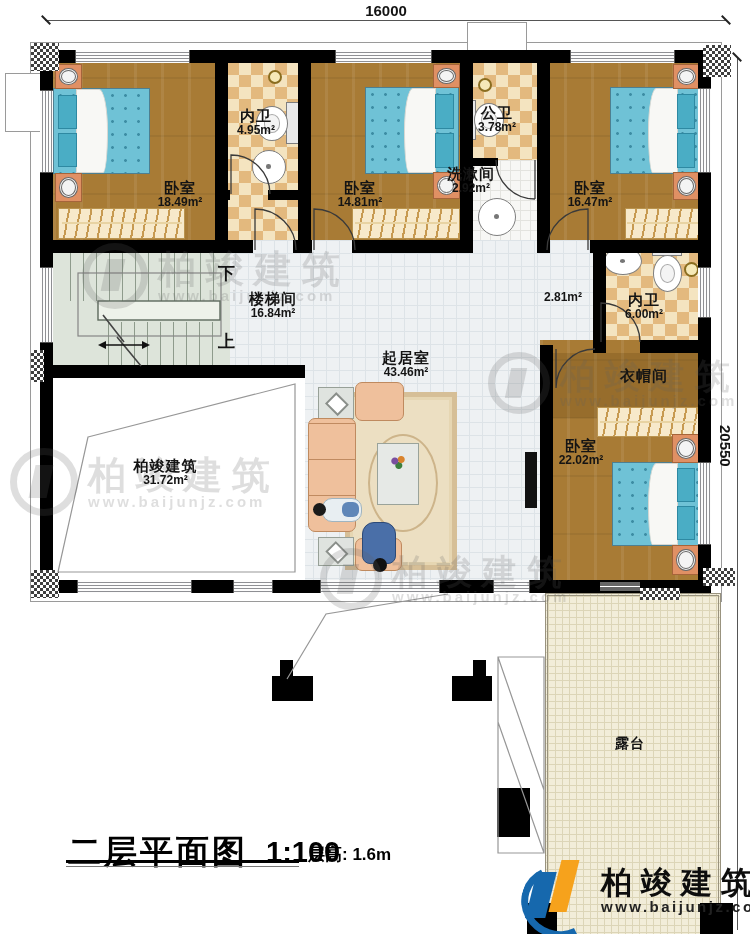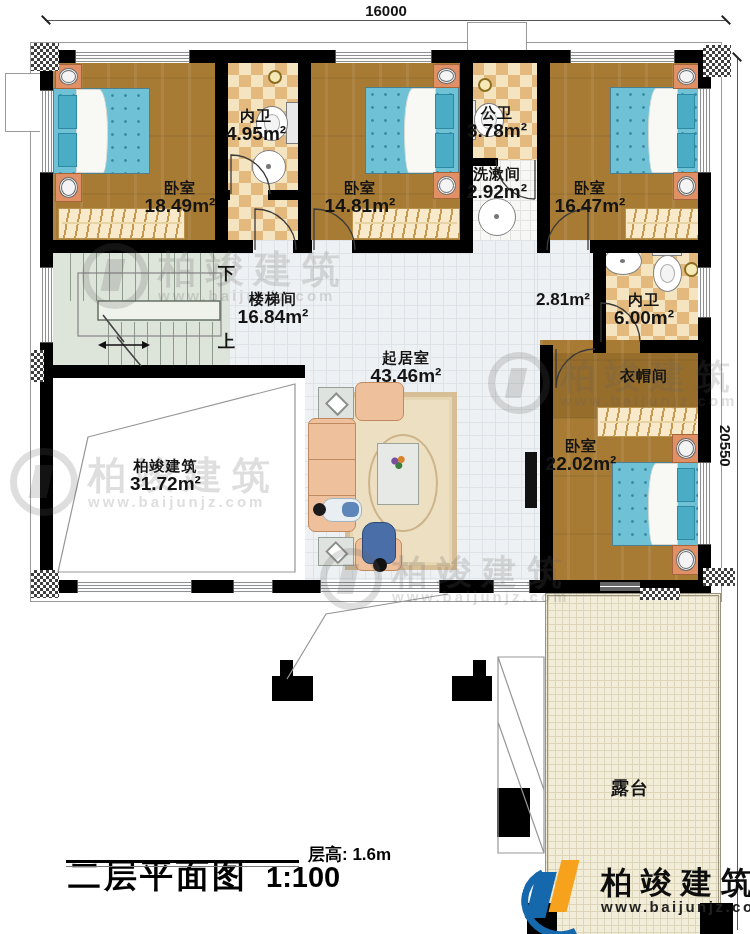--- a/index.html
+++ b/index.html
@@ -50,21 +50,21 @@
   .tank{position:absolute;background:#e9e9e9;border:1px solid #7e7e7e;z-index:5;}
   .sink{position:absolute;background:#fff;border:1px solid #7e7e7e;border-radius:50%;z-index:5;}
   .sink::after{content:"";position:absolute;left:42%;top:42%;width:14%;height:14%;border-radius:50%;background:#777;}
   .hookdot{position:absolute;border:2px solid #8a6d1f;border-radius:50%;background:#f6e9b8;z-index:5;}
   .slidedoor{position:absolute;background:#666;z-index:11;}
   .slidedoor::after{content:"";position:absolute;left:0;right:0;top:45%;height:1px;background:#fff;}
   .pier{position:absolute;background:#000;z-index:9;}
   
   .room-label{position:absolute;display:flex;flex-direction:column;align-items:center;color:#141414;font-weight:bold;line-height:1.08;text-align:center;z-index:40;white-space:nowrap;}
   .rname{font-size:15px;letter-spacing:1px;}
-  .rarea{font-size:19px;}
+  .rarea{font-size:12px;}
   .updown{position:absolute;font-size:17px;font-weight:bold;color:#141414;z-index:40;}
   .dimlabel{position:absolute;font-size:15px;font-weight:bold;color:#141414;z-index:45;}
   .dimline{position:absolute;background:#555;z-index:44;}
   .dimtick{position:absolute;width:12px;height:2px;background:#222;transform:rotate(45deg);z-index:45;}
   
   .wm{position:absolute;display:flex;align-items:center;gap:10px;opacity:.20;z-index:30;color:#606060;pointer-events:none;}
   .wm-circle{border:7px solid #606060;border-radius:50%;position:relative;flex:none;}
   .wm-circle::after{content:"";position:absolute;left:28%;top:18%;width:34%;height:62%;background:#606060;transform:skewX(-12deg);}
   .wm-col{display:flex;flex-direction:column;line-height:1;}
   .wm-big{font-weight:900;letter-spacing:10px;}
@@ -266,58 +266,58 @@
     <span class="rarea">4.95m²</span>
   </div>
   <div class="room-label" style="left:325px;top:180px;width:70px;">
     <span class="rname">卧室</span>
     <span class="rarea">14.81m²</span>
   </div>
   <div class="room-label" style="left:466px;top:105px;width:62px;">
     <span class="rname">公卫</span>
     <span class="rarea">3.78m²</span>
   </div>
-  <div class="room-label" style="left:462px;top:166px;width:70px;">
+  <div class="room-label" style="left:436px;top:166px;width:70px;">
     <span class="rname">洗漱间</span>
     <span class="rarea">2.92m²</span>
   </div>
   <div class="room-label" style="left:555px;top:180px;width:70px;">
     <span class="rname">卧室</span>
     <span class="rarea">16.47m²</span>
   </div>
   <div class="room-label" style="left:240px;top:291px;width:66px;">
     <span class="rname">楼梯间</span>
     <span class="rarea">16.84m²</span>
   </div>
   <div class="updown" style="left:218px;top:262px;">下</div>
   <div class="updown" style="left:218px;top:330px;">上</div>
   <div class="room-label" style="left:368px;top:350px;width:76px;">
     <span class="rname">起居室</span>
     <span class="rarea">43.46m²</span>
   </div>
   <div class="room-label" style="left:538px;top:291px;width:50px;">
-    <span class="rarea" style="font-size:17px;">2.81m²</span>
+    <span class="rarea" style="font-size:12px;">2.81m²</span>
   </div>
   <div class="room-label" style="left:612px;top:292px;width:64px;">
     <span class="rname">内卫</span>
     <span class="rarea">6.00m²</span>
   </div>
   <div class="room-label" style="left:604px;top:368px;width:80px;">
     <span class="rname">衣帽间</span>
   </div>
   <div class="room-label" style="left:548px;top:438px;width:66px;">
     <span class="rname">卧室</span>
     <span class="rarea">22.02m²</span>
   </div>
   <div class="room-label" style="left:118px;top:458px;width:95px;">
     <span class="rname">柏竣建筑</span>
     <span class="rarea">31.72m²</span>
   </div>
   <div class="room-label" style="left:598px;top:736px;width:64px;">
-    <span class="rname" style="font-size:18px;margin-top:43px;">露台</span>
+    <span class="rname" style="font-size:14px;">露台</span>
   </div>
 
   <div class="dimline" style="left:45px;top:20px;width:682px;height:1px;"></div>
   <div class="dimtick" style="left:40px;top:19px;"></div>
   <div class="dimtick" style="left:720px;top:19px;"></div>
   <div class="dimlabel" style="left:356px;top:2px;width:60px;text-align:center;">16000</div>
   <div class="dimline" style="left:737px;top:57px;width:1px;height:873px;"></div>
   <div class="dimtick" style="left:731px;top:56px;"></div>
   <div class="dimlabel" style="left:717px;top:425px;writing-mode:vertical-rl;">20550</div>
 
@@ -343,21 +343,21 @@
     </span>
   </div>
   <div class="wm" style="left:320px;top:548px;">
     <span class="wm-circle" style="width:48px;height:48px;"></span>
     <span class="wm-col">
       <span class="wm-big" style="font-size:35px;">柏竣建筑</span>
       <span class="wm-url">www.baijunjz.com</span>
     </span>
   </div>
 
-  <div class="ftitle" style="left:68px;top:854px;">
+  <div class="ftitle" style="left:68px;top:830px;align-items:center;">
     <span class="t1">二层平面图</span>
     <span class="t2">1:100</span>
   </div>
   <div class="underline1" style="left:66px;top:860px;width:233px;"></div>
   <div class="underline2" style="left:66px;top:866px;width:233px;"></div>
   <div class="fmeta" style="left:308px;top:843px;">
     <span>层高:</span>
     <span>1.6m</span>
   </div>
 

